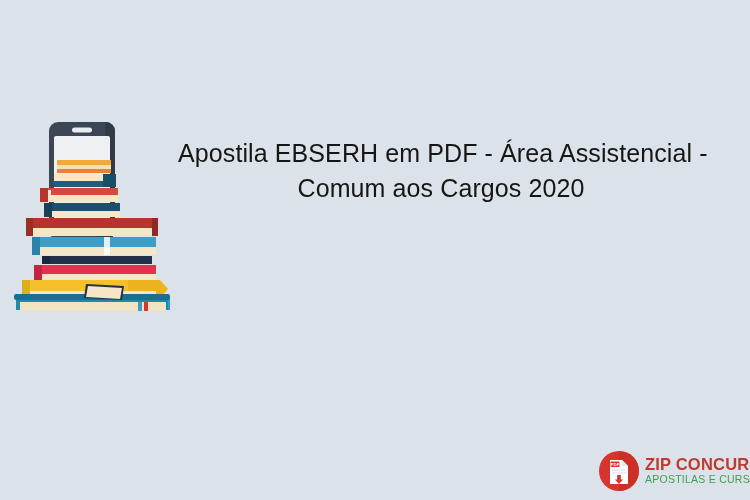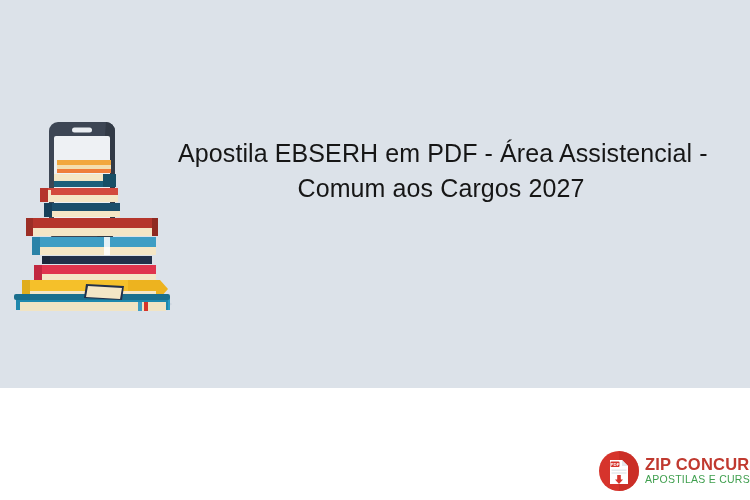--- a/index.html
+++ b/index.html
@@ -10,21 +10,21 @@
   body {
     width: 750px;
     height: 500px;
     overflow: hidden;
     font-family: "Liberation Sans", sans-serif;
   }
 
   #promo-banner {
     position: relative;
     width: 750px;
-    height: 388px;
+    height: 500px;
     background: #dce2e9;
     box-sizing: border-box;
   }
 
   
   .illustration {
     position: absolute;
     left: 8px;
     top: 118px;
     width: 172px;
@@ -177,21 +177,21 @@
 
       <g>
         <path d="M78 166l38 2-2 14-38-2z" fill="#22304a"></path>
         <path d="M80 168l34 2-2 11-34-2z" fill="#f4e6c6"></path>
       </g>
     </svg>
   </div>
 
   <div class="title-block">
     <div class="title-line">Apostila EBSERH em PDF - Área Assistencial -</div>
-    <div class="title-line">Comum aos Cargos 2027</div>
+    <div class="title-line">Comum aos Cargos 2020</div>
   </div>
 
   <div class="brand">
     <span class="brand-mark">
       <svg viewBox="0 0 42 42" xmlns="http://www.w3.org/2000/svg" aria-hidden="true">
         <circle cx="21" cy="21" r="20" fill="#d6342c"></circle>
         <path d="M21 1a20 20 0 0 1 0 40z" fill="#c22b24" opacity="0.55"></path>
 
         <path d="M12 10h12l6 6v18H12z" fill="#ffffff"></path>
         <path d="M24 10l6 6h-6z" fill="#e3e8ec"></path>

